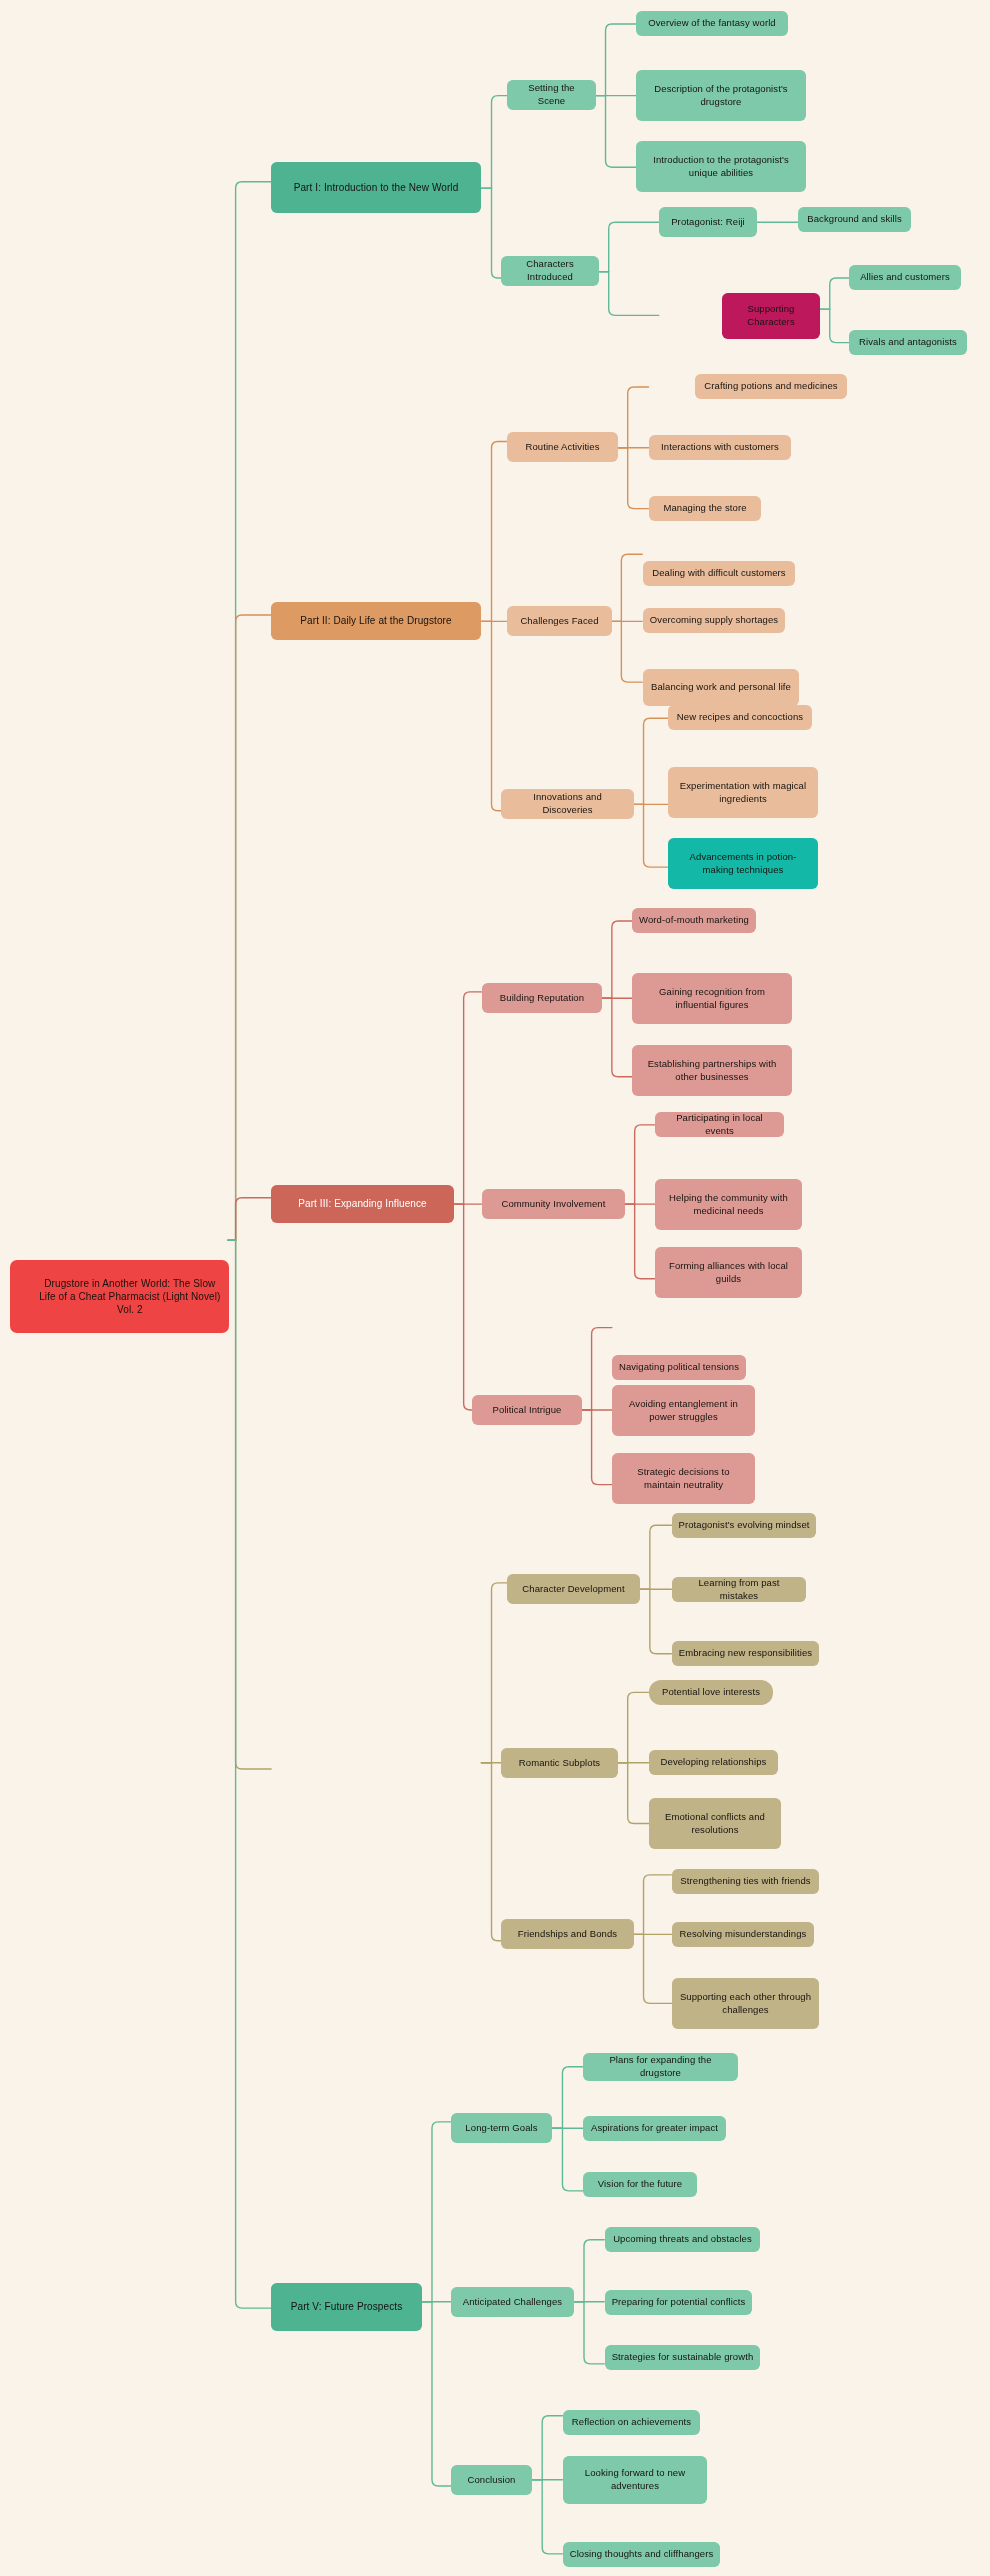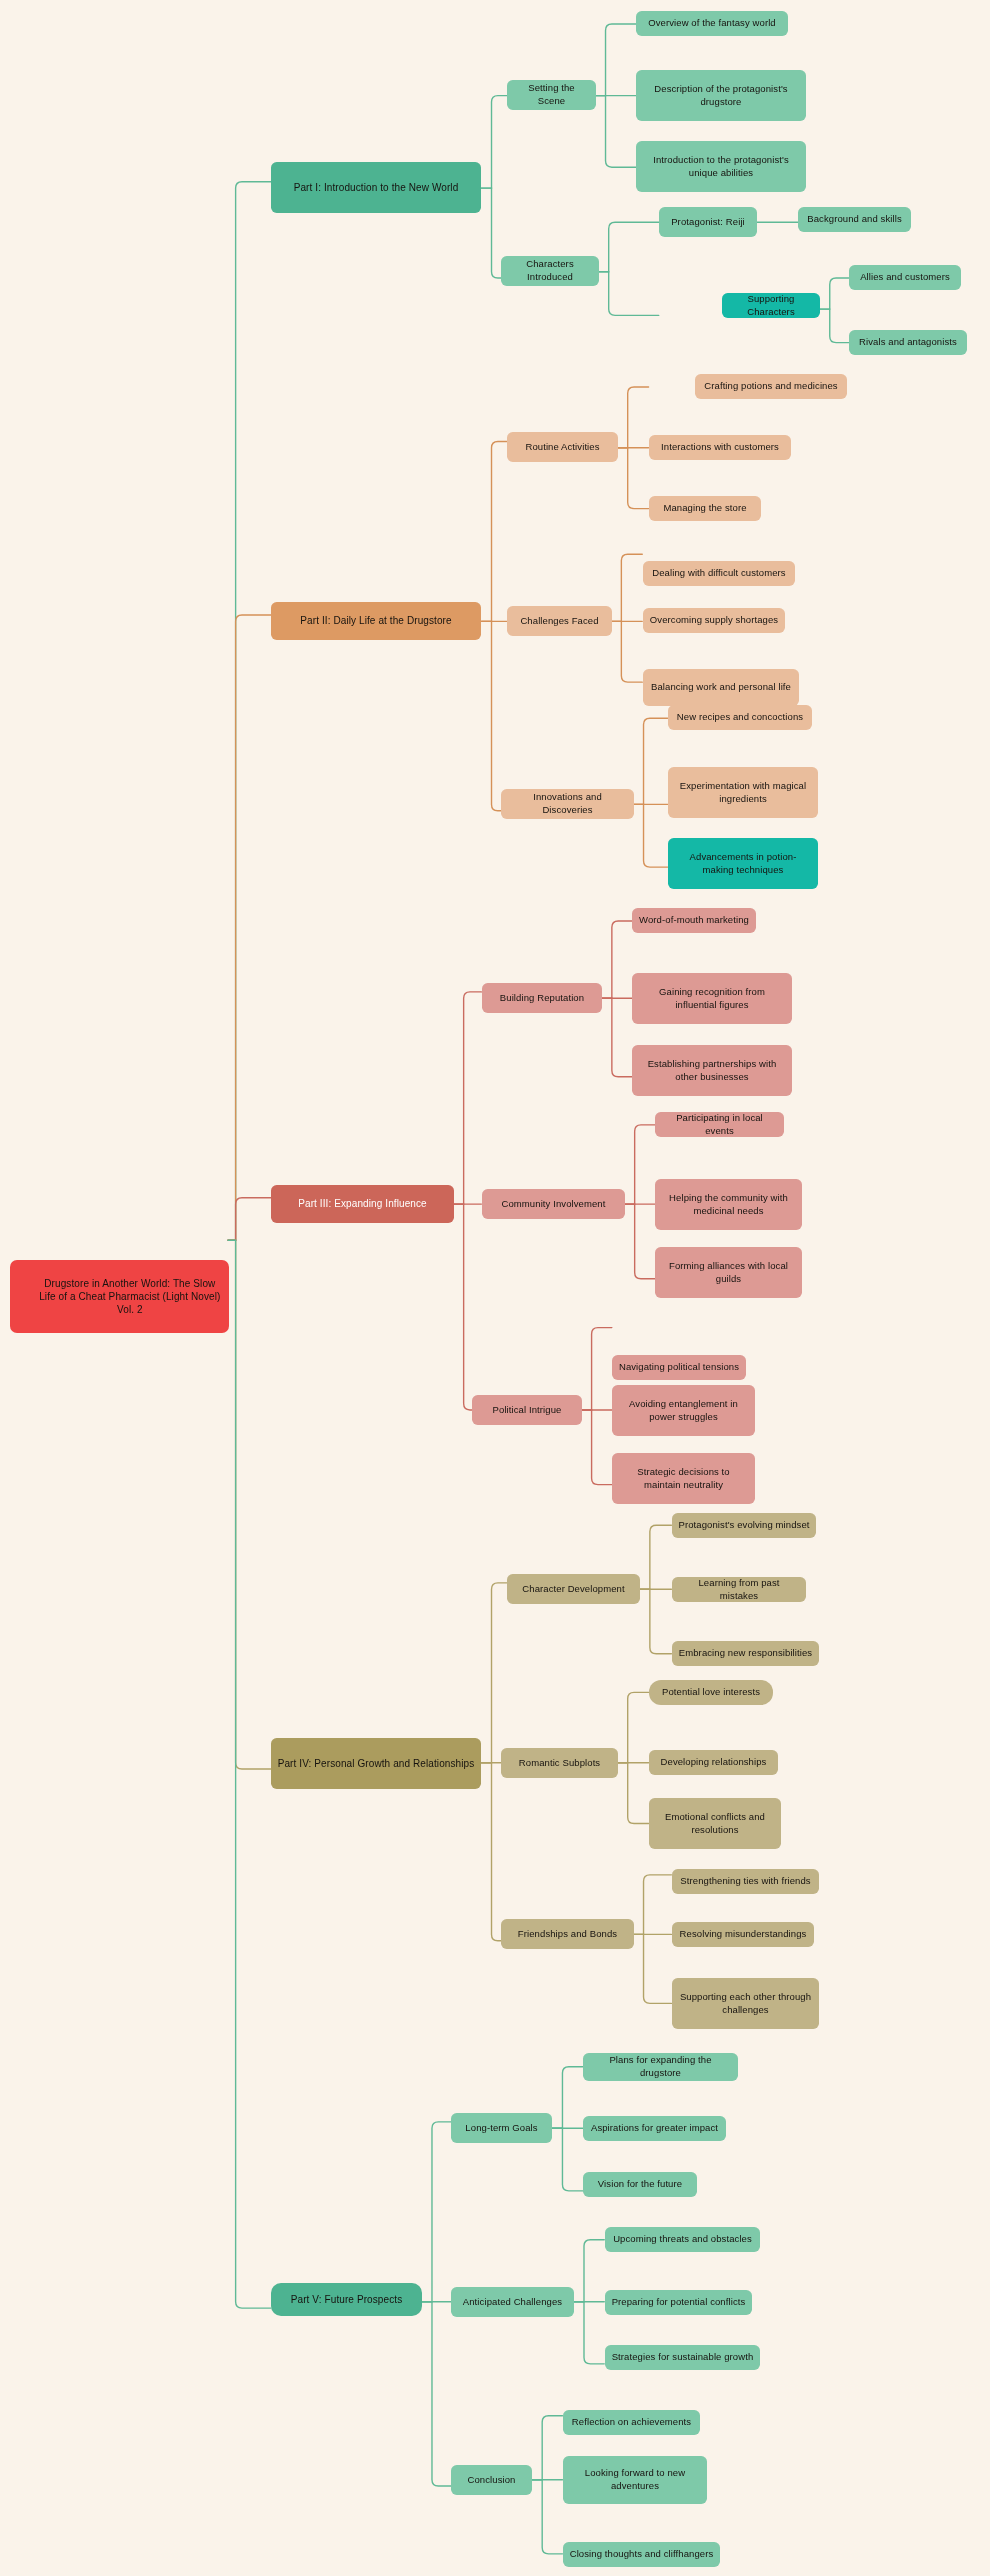--- a/index.html
+++ b/index.html
@@ -128,21 +128,21 @@
   <div class="node branch" style="left:271px; top:162px; width:210px; height:51px; background:#4db391;">Part I: Introduction to the New World</div>
 
   <div class="node" style="left:507px; top:80px; width:89px; height:30px; background:#7ec9a9;">Setting the Scene</div>
   <div class="node" style="left:636px; top:10.8px; width:152px; height:25px; background:#7ec9a9;">Overview of the fantasy world</div>
   <div class="node" style="left:636px; top:70px; width:170px; height:51px; background:#7ec9a9;">Description of the protagonist's drugstore</div>
   <div class="node" style="left:636px; top:141px; width:170px; height:51px; background:#7ec9a9;">Introduction to the protagonist's unique abilities</div>
 
   <div class="node" style="left:501px; top:256px; width:98px; height:30px; background:#7ec9a9;">Characters Introduced</div>
   <div class="node" style="left:659px; top:207px; width:98px; height:30px; background:#7ec9a9;">Protagonist: Reiji</div>
   <div class="node" style="left:798px; top:207px; width:113px; height:25px; background:#7ec9a9;">Background and skills</div>
-  <div class="node" style="left:722px; top:293px; width:98px; height:25px; background:#14b8a6;">Supporting Characters</div>
+  <div class="node" style="left:722px; top:293px; width:98px; height:46px; background:#be185d;">Supporting Characters</div>
   <div class="node" style="left:849px; top:265px; width:112px; height:25px; background:#7ec9a9;">Allies and customers</div>
   <div class="node" style="left:849px; top:330px; width:118px; height:25px; background:#7ec9a9;">Rivals and antagonists</div>
 
   <div class="node branch" style="left:271px; top:602px; width:210px; height:38px; background:#dd9a63;">Part II: Daily Life at the Drugstore</div>
 
   <div class="node" style="left:507px; top:432px; width:111px; height:30px; background:#e9bd9c;">Routine Activities</div>
   <div class="node" style="left:649px; top:374px; width:152px; height:25px; background:#e9bd9c;margin-left:46px;">Crafting potions and medicines</div>
   <div class="node" style="left:649px; top:435px; width:142px; height:25px; background:#e9bd9c;">Interactions with customers</div>
   <div class="node" style="left:649px; top:496px; width:112px; height:25px; background:#e9bd9c;">Managing the store</div>
 
@@ -166,38 +166,37 @@
   <div class="node" style="left:482px; top:1189px; width:143px; height:30px; background:#dd9a94;">Community Involvement</div>
   <div class="node" style="left:655px; top:1112px; width:129px; height:25px; background:#dd9a94;">Participating in local events</div>
   <div class="node" style="left:655px; top:1179px; width:147px; height:51px; background:#dd9a94;">Helping the community with medicinal needs</div>
   <div class="node" style="left:655px; top:1247px; width:147px; height:51px; background:#dd9a94;">Forming alliances with local guilds</div>
 
   <div class="node" style="left:472px; top:1395px; width:110px; height:30px; background:#dd9a94;">Political Intrigue</div>
   <div class="node" style="left:612px; top:1315px; width:134px; height:25px; background:#dd9a94;margin-top:40px;">Navigating political tensions</div>
   <div class="node" style="left:612px; top:1385px; width:143px; height:51px; background:#dd9a94;">Avoiding entanglement in power struggles</div>
   <div class="node" style="left:612px; top:1453px; width:143px; height:51px; background:#dd9a94;">Strategic decisions to maintain neutrality</div>
 
-  <div class="node branch" style="left:271px; top:1738px; width:210px; height:51px; background:#ab9c5e;">Part IV: Personal Growth and Relationships</div>
 
   <div class="node" style="left:507px; top:1574px; width:133px; height:30px; background:#c0b387;">Character Development</div>
   <div class="node" style="left:672px; top:1513px; width:144px; height:25px; background:#c0b387;">Protagonist's evolving mindset</div>
   <div class="node" style="left:672px; top:1577px; width:134px; height:25px; background:#c0b387;">Learning from past mistakes</div>
   <div class="node" style="left:672px; top:1641px; width:147px; height:25px; background:#c0b387;">Embracing new responsibilities</div>
 
   <div class="node" style="left:501px; top:1748px; width:117px; height:30px; background:#c0b387;">Romantic Subplots</div>
   <div class="node" style="left:649px; top:1680px; width:124px; height:25px; background:#c0b387;border-radius:12px;">Potential love interests</div>
   <div class="node" style="left:649px; top:1750px; width:129px; height:25px; background:#c0b387;">Developing relationships</div>
   <div class="node" style="left:649px; top:1798px; width:132px; height:51px; background:#c0b387;">Emotional conflicts and resolutions</div>
 
   <div class="node" style="left:501px; top:1919px; width:133px; height:30px; background:#c0b387;">Friendships and Bonds</div>
   <div class="node" style="left:672px; top:1869px; width:147px; height:25px; background:#c0b387;">Strengthening ties with friends</div>
   <div class="node" style="left:672px; top:1922px; width:142px; height:25px; background:#c0b387;">Resolving misunderstandings</div>
   <div class="node" style="left:672px; top:1978px; width:147px; height:51px; background:#c0b387;">Supporting each other through challenges</div>
 
-  <div class="node branch" style="left:271px; top:2283px; width:151px; height:33px; background:#4db391;border-radius:10px;">Part V: Future Prospects</div>
+  <div class="node branch" style="left:271px; top:2283px; width:151px; height:48px; background:#4db391;">Part V: Future Prospects</div>
 
   <div class="node" style="left:451px; top:2113px; width:101px; height:30px; background:#7ec9a9;">Long-term Goals</div>
   <div class="node" style="left:583px; top:2053px; width:155px; height:28px; background:#7ec9a9;">Plans for expanding the drugstore</div>
   <div class="node" style="left:583px; top:2116px; width:143px; height:25px; background:#7ec9a9;">Aspirations for greater impact</div>
   <div class="node" style="left:583px; top:2172px; width:114px; height:25px; background:#7ec9a9;">Vision for the future</div>
 
   <div class="node" style="left:451px; top:2287px; width:123px; height:30px; background:#7ec9a9;">Anticipated Challenges</div>
   <div class="node" style="left:605px; top:2227px; width:155px; height:25px; background:#7ec9a9;">Upcoming threats and obstacles</div>
   <div class="node" style="left:605px; top:2290px; width:147px; height:25px; background:#7ec9a9;">Preparing for potential conflicts</div>
   <div class="node" style="left:605px; top:2345px; width:155px; height:25px; background:#7ec9a9;">Strategies for sustainable growth</div>

